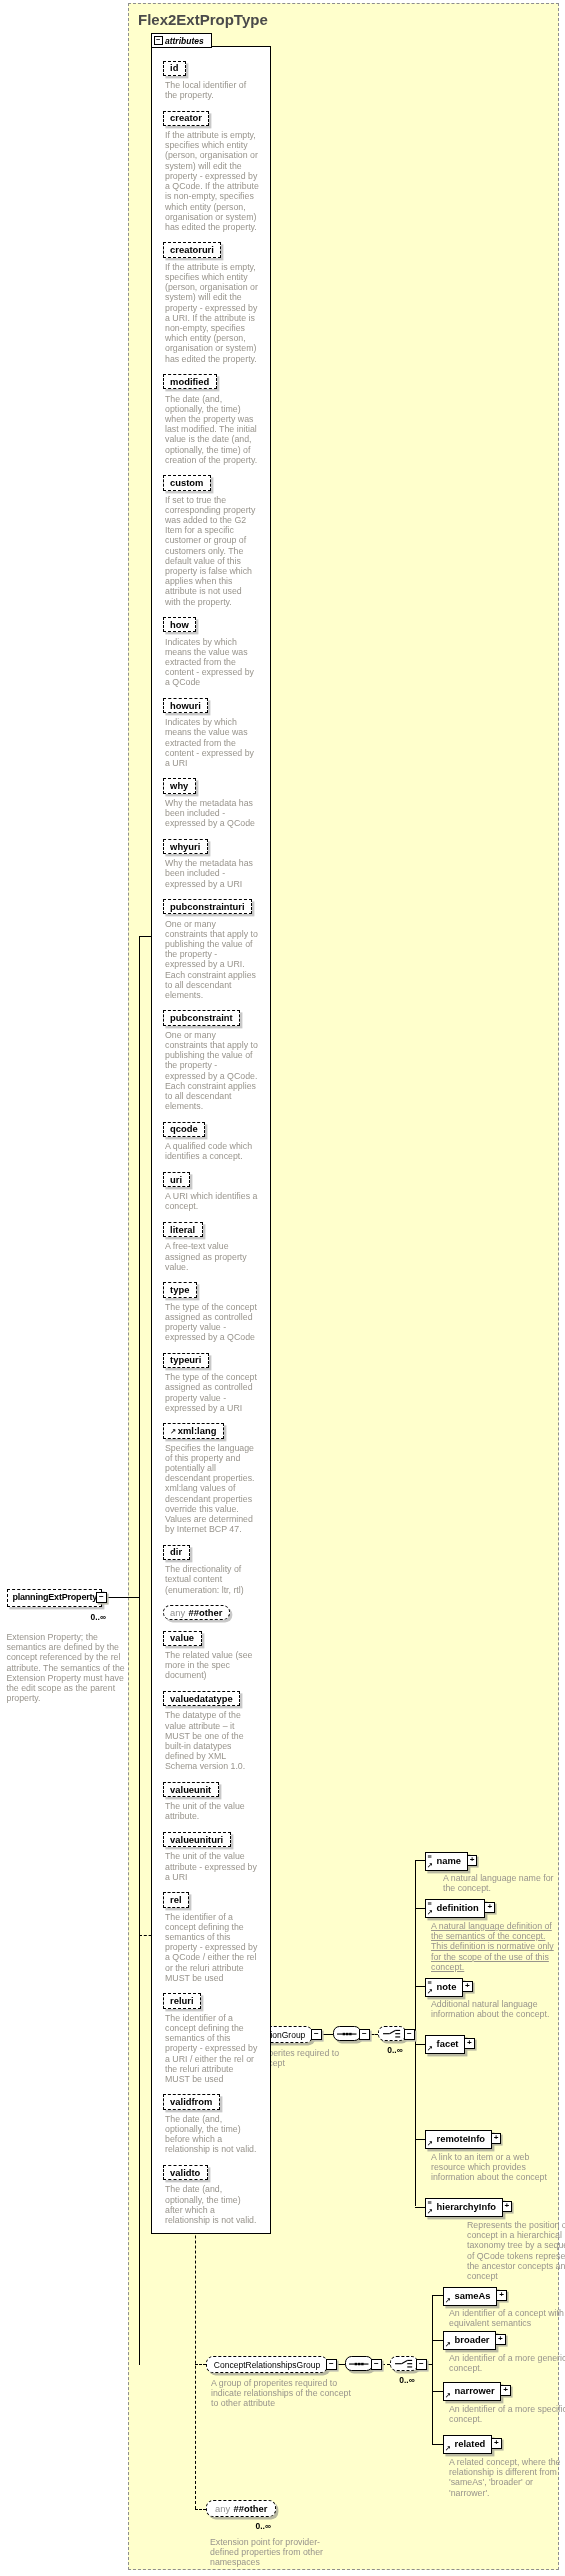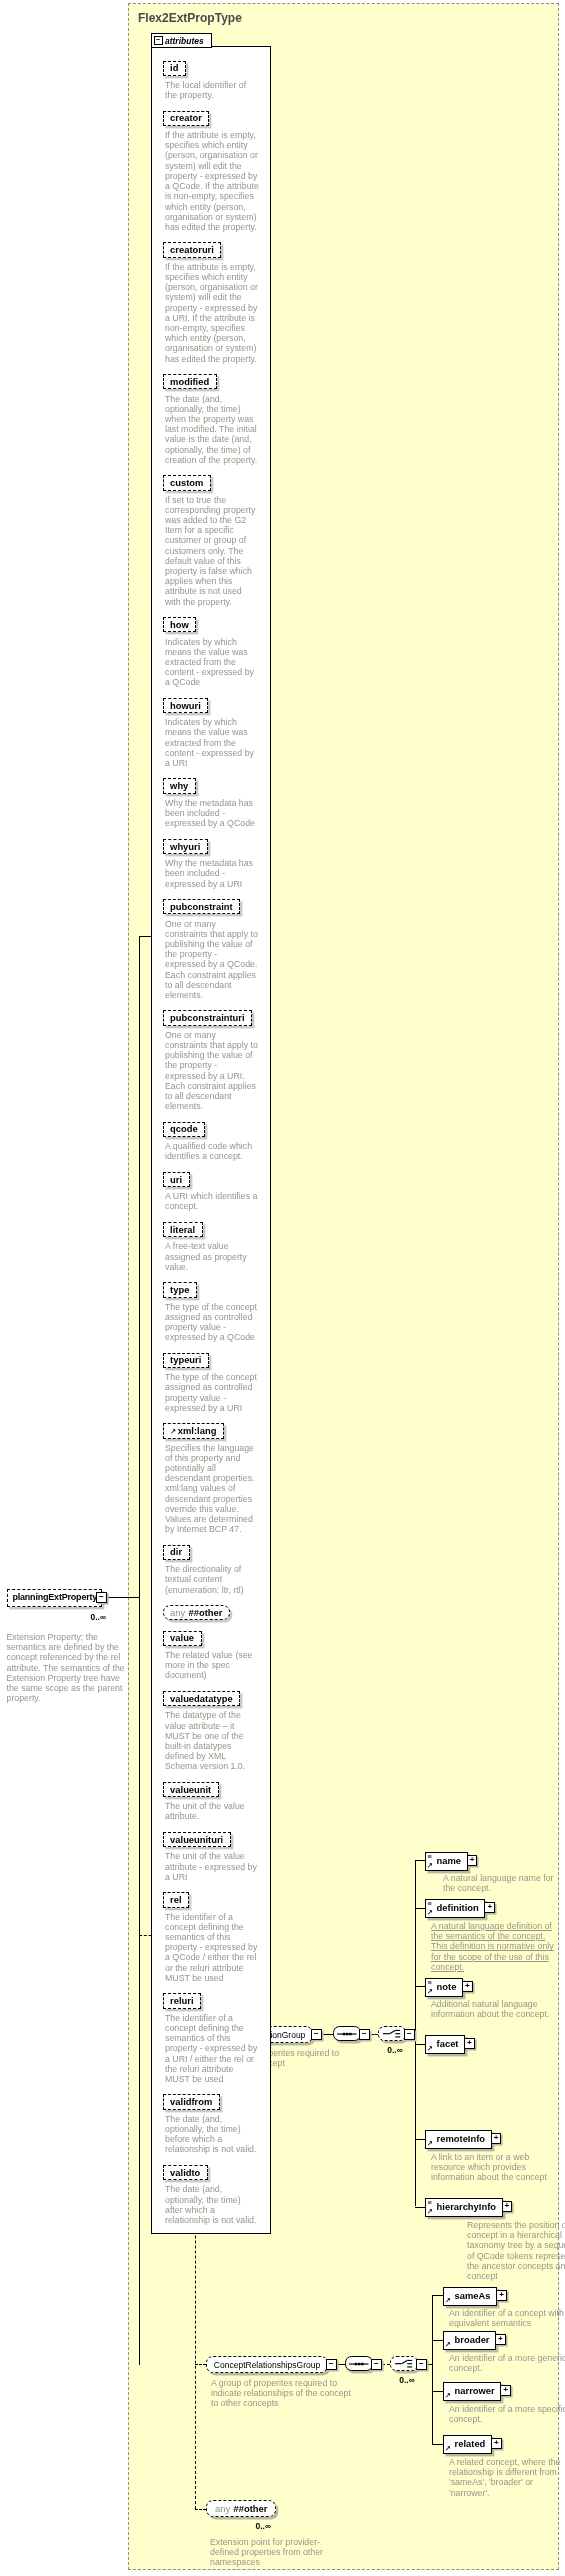--- a/index.html
+++ b/index.html
@@ -1,21 +1,21 @@
 <!DOCTYPE html>
 <html style="font-size:13px"><head>
 <meta charset="utf-8">
 <style>
   html,body{margin:0;padding:0;background:#fff;}
   .canvas{position:relative;width:565px;height:2576px;background:#fff;
           font-family:"Liberation Sans","DejaVu Sans",sans-serif;overflow:hidden;}
   
   .bigbox{position:absolute;left:128px;top:3.3px;width:429px;height:2565px;
           background:#FFFFCC;border:0.8px dashed #8e8e8e;}
-  .typelabel{position:absolute;left:138px;top:10.6px;font-size:12px;font-weight:bold;color:#4a4a4a;z-index:2;}
+  .typelabel{position:absolute;left:138px;top:10.6px;font-size:15px;font-weight:bold;color:#4a4a4a;z-index:2;}
   
   .hline{position:absolute;height:0;border-top:0.8px solid #000;z-index:1;}
   .vline{position:absolute;width:0;border-left:0.8px solid #000;z-index:1;}
   .hdash{position:absolute;height:0;border-top:0.8px dashed #000;z-index:1;}
   .vdash{position:absolute;width:0;border-left:0.8px dashed #000;z-index:1;}
   
   .attrtab{position:absolute;left:151px;top:33px;width:57px;height:13px;background:#fff;
            border:0.8px solid #000;z-index:5;display:flex;align-items:center;gap:2.4px;padding-left:1.6px;}
   .attrtab .lbl{font-style:italic;font-weight:bold;font-size:8.5px;color:#000;text-align:center;}
   .attrmain{position:absolute;left:151px;top:46px;width:118px;min-height:1787px;background:#fff;
@@ -82,21 +82,21 @@
   <div class="hline" style="left:139px;top:936px;width:12.2px;"></div>
   <div class="hdash" style="left:139px;top:1935px;width:56px;"></div>
   <div class="vdash" style="left:195px;top:1935px;height:574px;"></div>
   <div class="hdash" style="left:195px;top:2034px;width:12.2px;"></div>
   <div class="hdash" style="left:195px;top:2364px;width:10.6px;"></div>
   <div class="hdash" style="left:195px;top:2509px;width:10.6px;"></div>
 
   <div class="pbox">planningExtProperty</div>
   <div class="mini" style="left:96px;top:1592px;">−</div>
   <div class="pcard">0..∞</div>
-  <div class="pdesc">Extension Property; the semantics are defined by the concept referenced by the rel attribute. The semantics of the Extension Property tree have the same scope as the parent property.</div>
+  <div class="pdesc">Extension Property; the semantics are defined by the concept referenced by the rel attribute. The semantics of the Extension Property must have the edit scope as the parent property.</div>
 
   <div class="attrtab">
     <span class="mini inflow">−</span>
     <span class="lbl">attributes</span>
   </div>
   <div class="attrmain">
     <div class="attr-entry">
       <span class="nbox">id</span>
       <div class="adesc">The local identifier of the property.</div>
     </div>
@@ -126,26 +126,26 @@
     </div>
     <div class="attr-entry">
       <span class="nbox">why</span>
       <div class="adesc">Why the metadata has been included - expressed by a QCode</div>
     </div>
     <div class="attr-entry">
       <span class="nbox">whyuri</span>
       <div class="adesc">Why the metadata has been included - expressed by a URI</div>
     </div>
     <div class="attr-entry">
+      <span class="nbox">pubconstrainturi</span>
+      <div class="adesc">One or many constraints that apply to publishing the value of the property - expressed by a URI. Each constraint applies to all descendant elements.</div>
+    </div>
+    <div class="attr-entry">
       <span class="nbox">pubconstraint</span>
       <div class="adesc">One or many constraints that apply to publishing the value of the property - expressed by a QCode. Each constraint applies to all descendant elements.</div>
-    </div>
-    <div class="attr-entry">
-      <span class="nbox">pubconstrainturi</span>
-      <div class="adesc">One or many constraints that apply to publishing the value of the property - expressed by a URI. Each constraint applies to all descendant elements.</div>
     </div>
     <div class="attr-entry">
       <span class="nbox">qcode</span>
       <div class="adesc">A qualified code which identifies a concept.</div>
     </div>
     <div class="attr-entry">
       <span class="nbox">uri</span>
       <div class="adesc">A URI which identifies a concept.</div>
     </div>
     <div class="attr-entry">
@@ -303,21 +303,21 @@
     <svg width="18" height="11.4" viewBox="0 0 22 14">
         <line x1="0" y1="7" x2="8" y2="7"></line>
         <line x1="8" y1="7" x2="15" y2="3"></line>
         <line x1="15" y1="3" x2="21" y2="3"></line>
         <line x1="15" y1="7" x2="21" y2="7"></line>
         <line x1="15" y1="11" x2="21" y2="11"></line>
       </svg>
   </div>
   <div class="mini" style="left:416px;top:2359px;">−</div>
   <div class="ccard" style="left:393px;top:2375px;">0..∞</div>
-  <div class="gdesc" style="left:211px;top:2378px;width:145px;">A group of properites required to indicate relationships of the concept to other concepts</div>
+  <div class="gdesc" style="left:211px;top:2378px;width:145px;">A group of properites required to indicate relationships of the concept to other attribute</div>
 
   <div class="vline" style="left:432px;top:2295px;height:149px;"></div>
   <div class="hline" style="left:432px;top:2295px;width:11.4px;"></div>
   <div class="hline" style="left:432px;top:2340px;width:11.4px;"></div>
   <div class="hline" style="left:432px;top:2391px;width:11.4px;"></div>
   <div class="hline" style="left:432px;top:2444px;width:11.4px;"></div>
 
   <div class="ebox" style="left:443px;top:2287px;">
     <span class="arr">↗</span>
     <span>sameAs</span>

